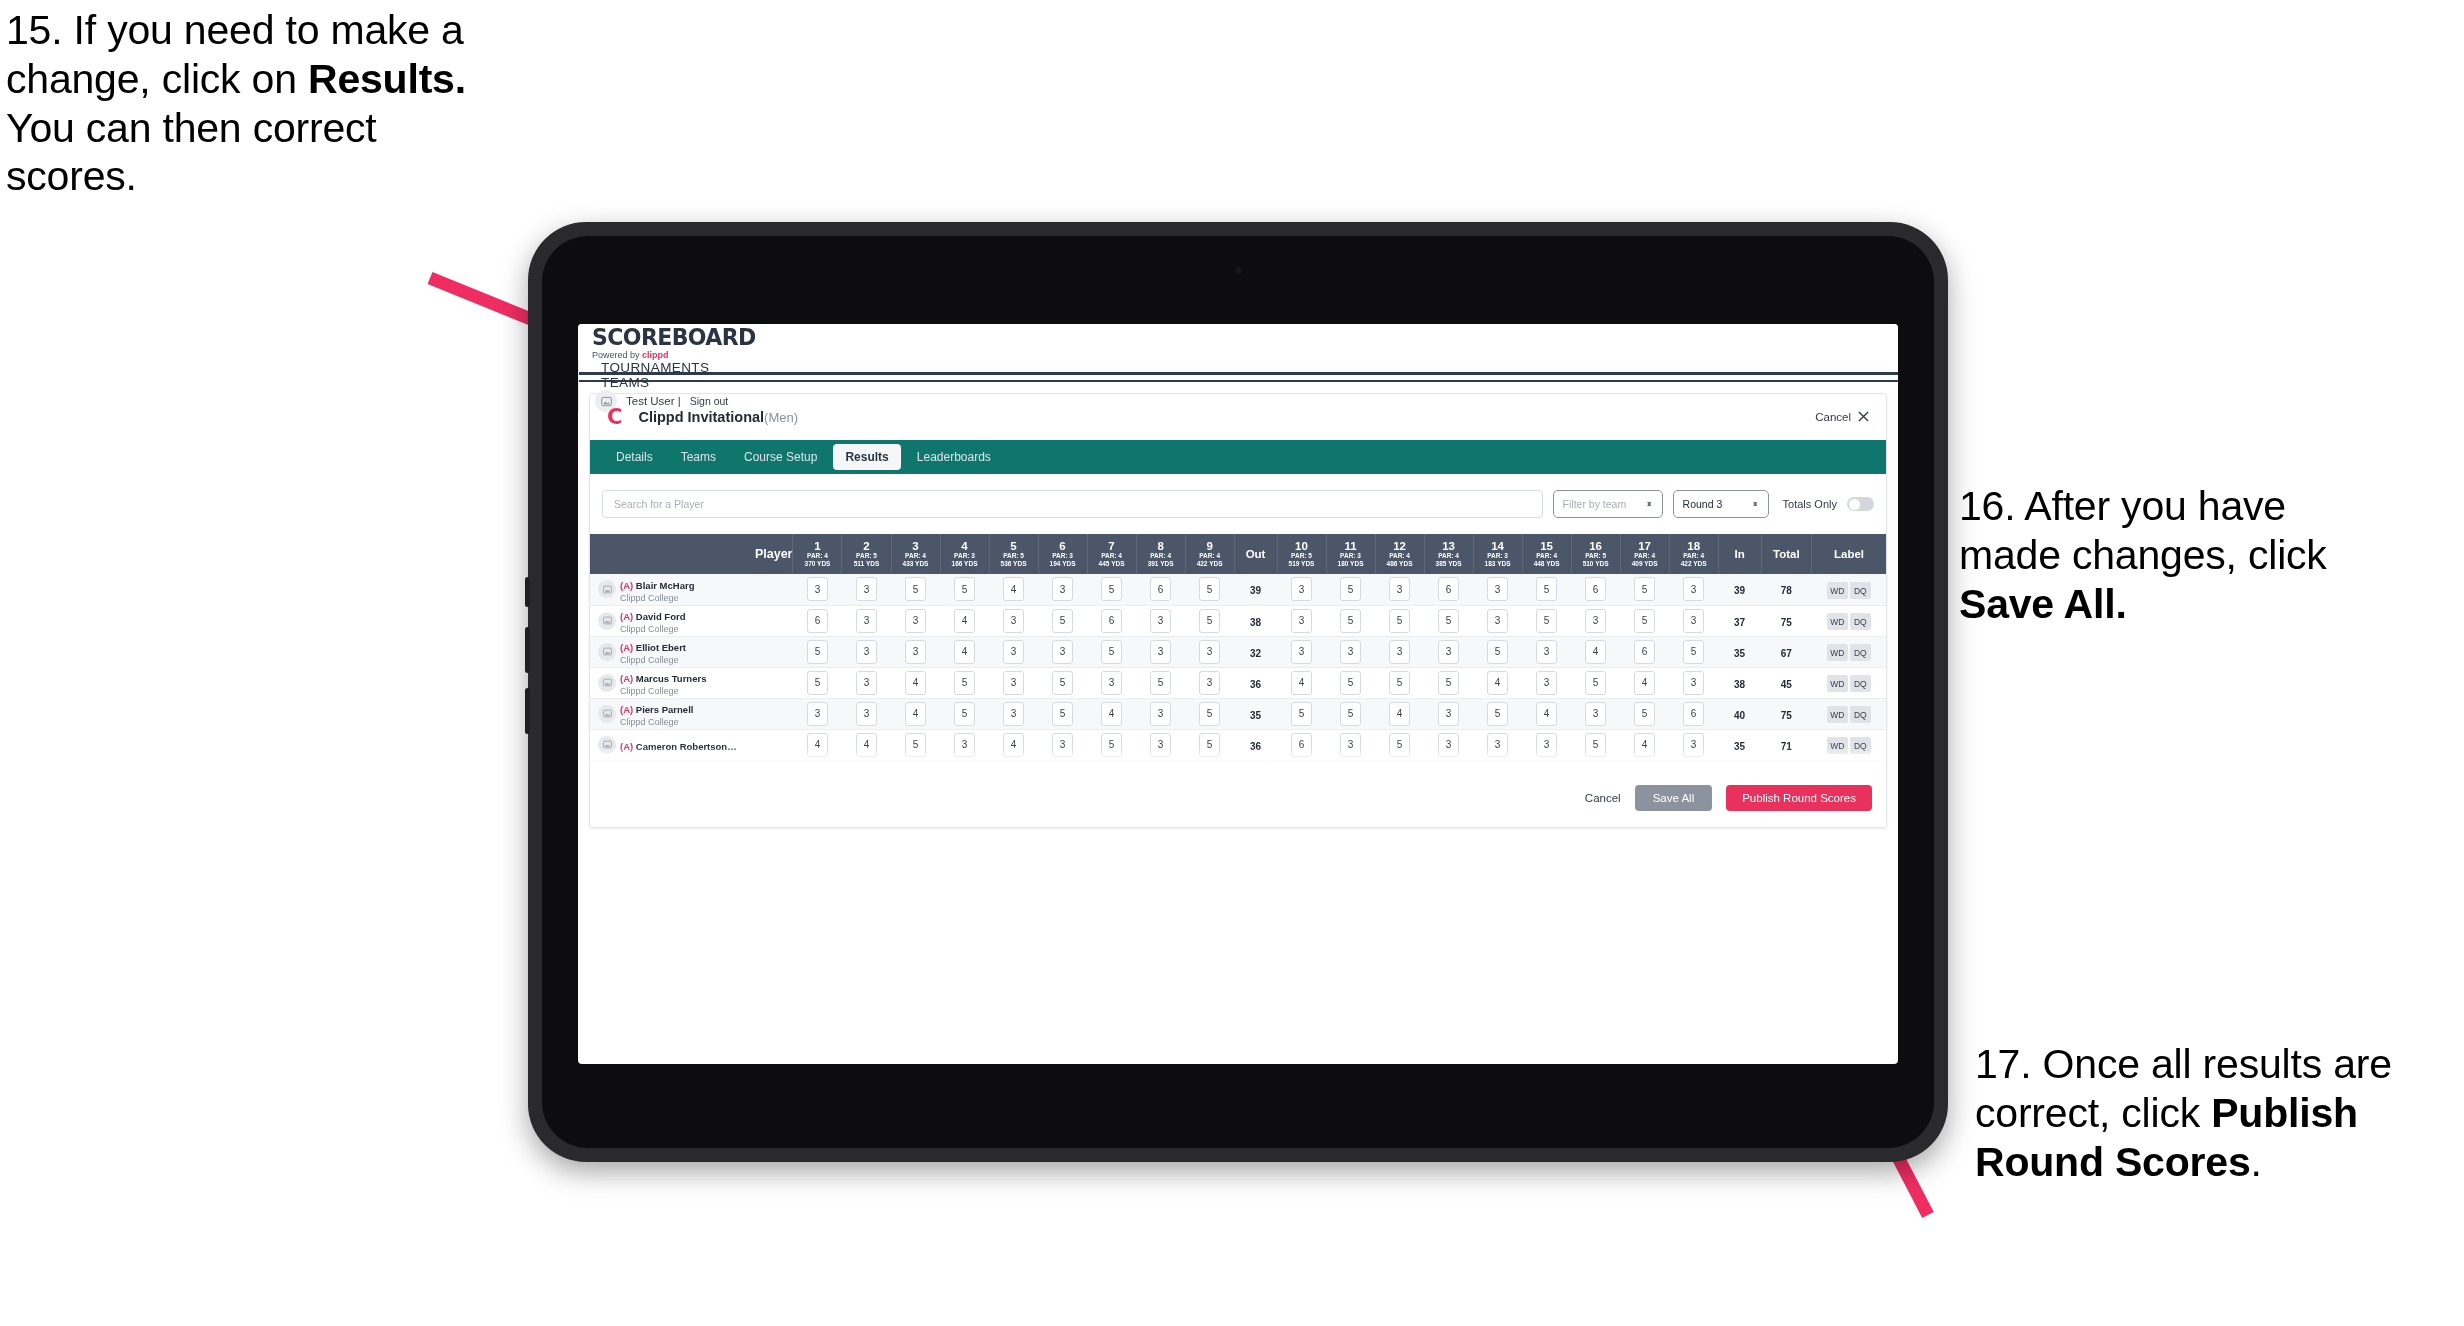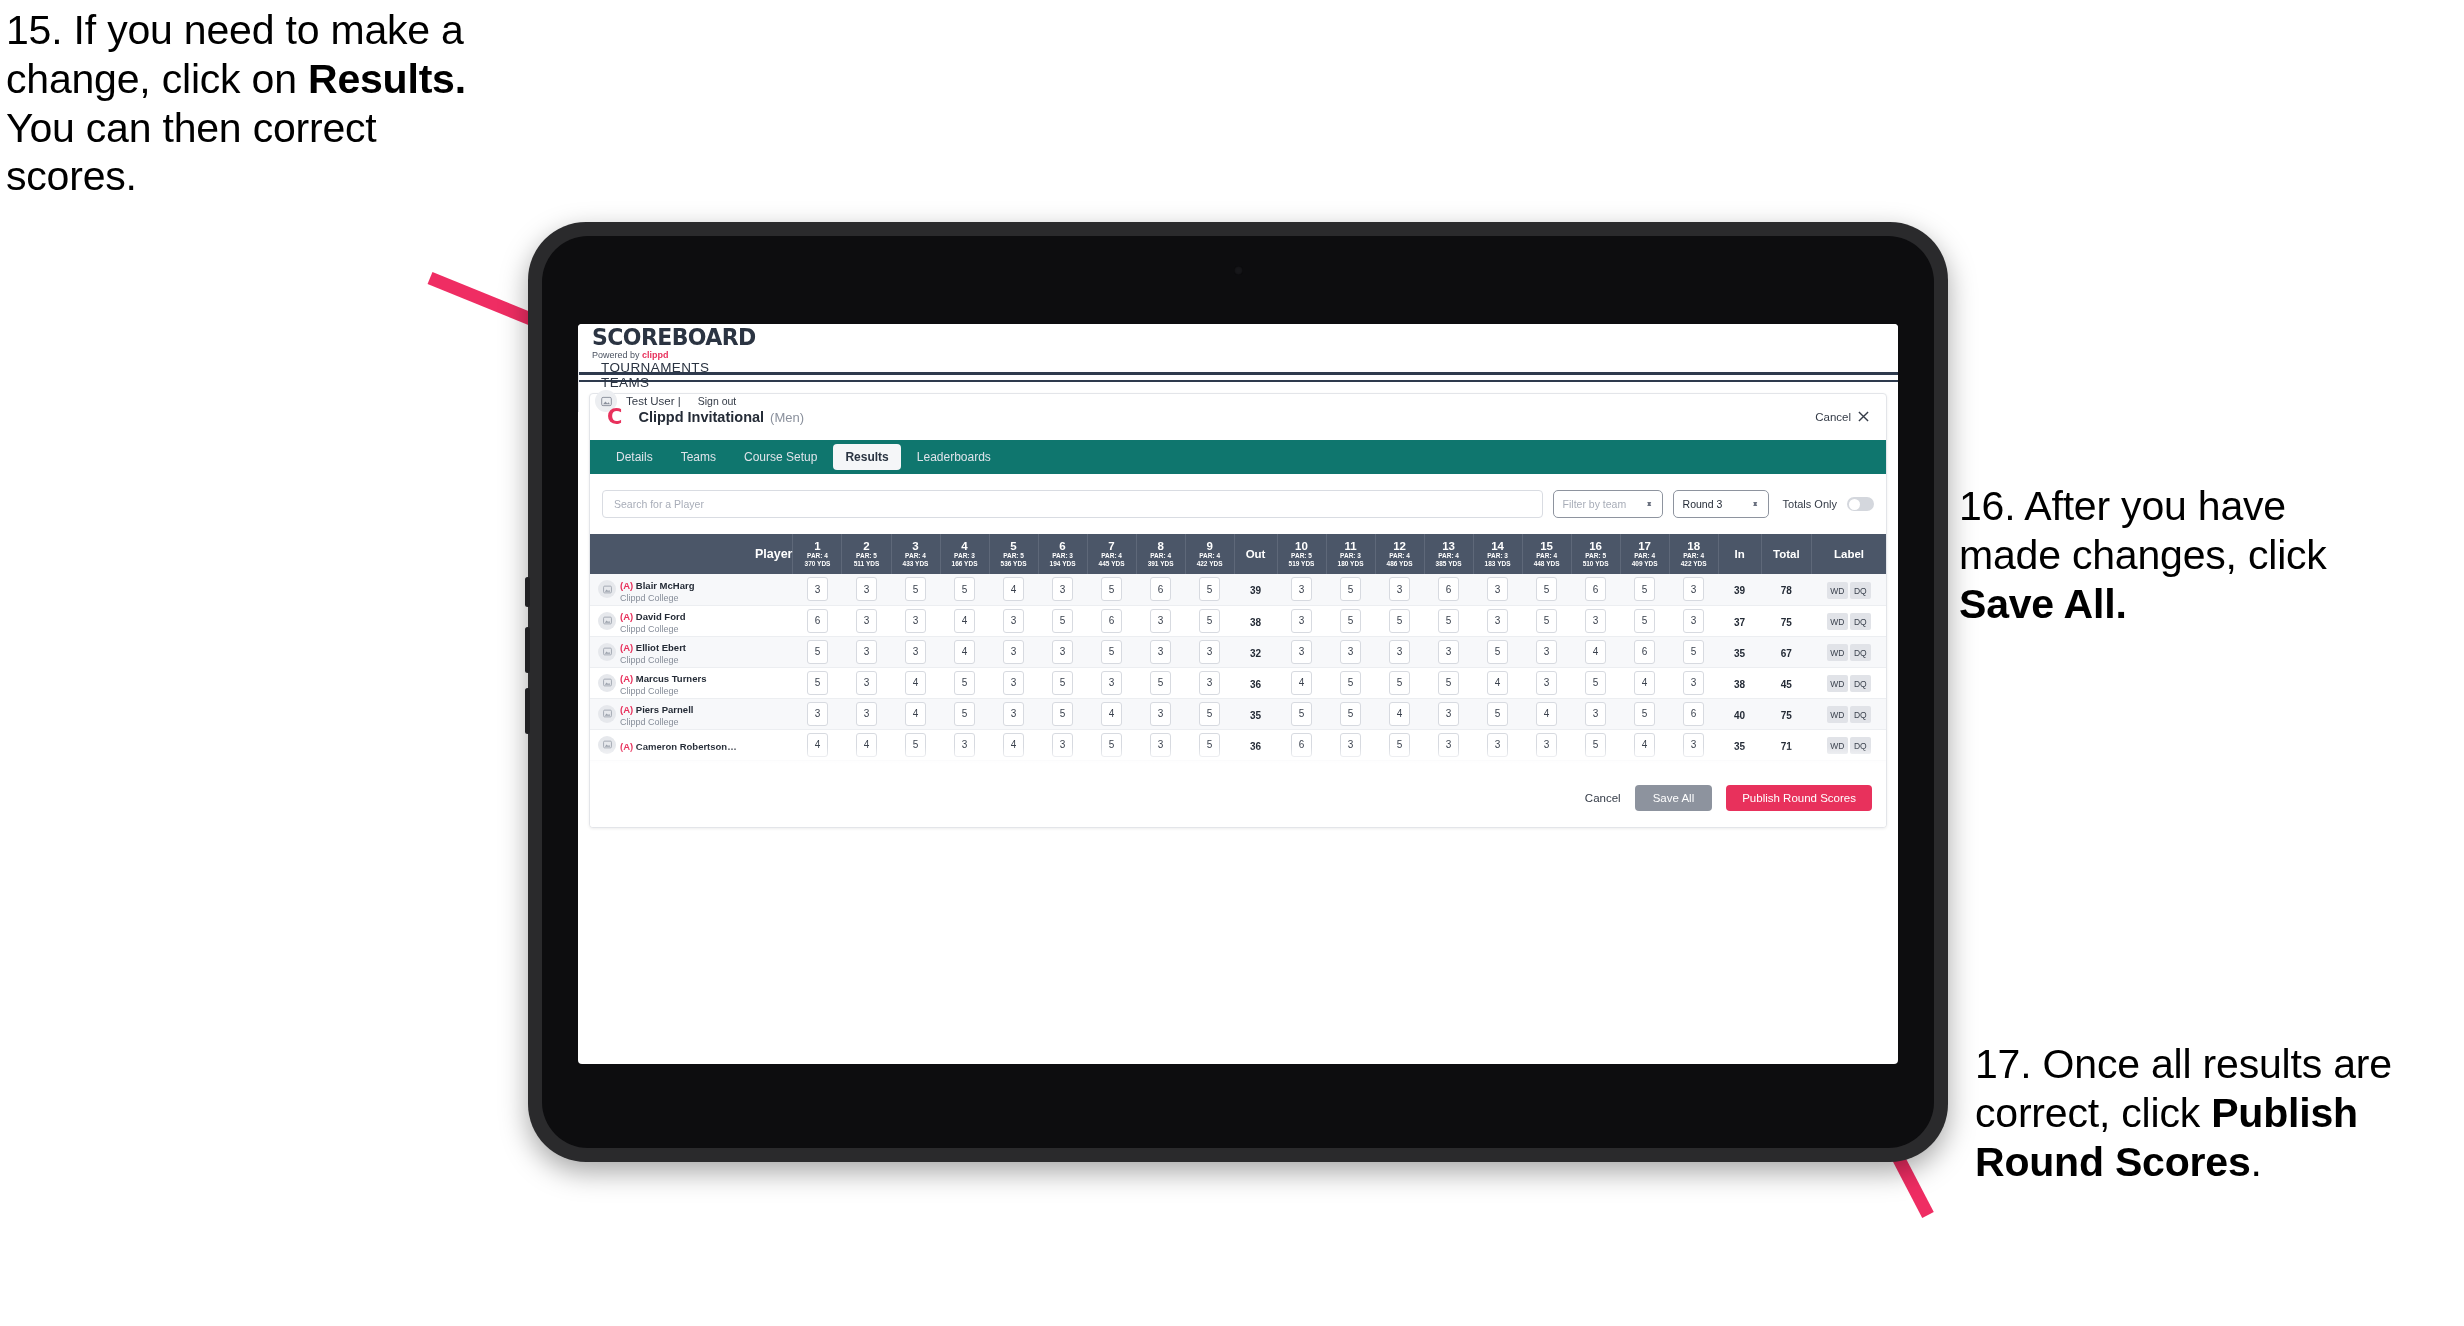--- a/index.html
+++ b/index.html
@@ -42,29 +42,29 @@
   .logo-sub i{color:#e8315c;font-style:normal;font-weight:700;}
   .navtab{display:flex;align-items:center;padding:0 22px;font-size:13.5px;color:#2b3442;
     letter-spacing:.4px;border-left:1px solid #e6e8ec;}
   .navtab.active{box-shadow:inset 0 -3px 0 #2e3a4d;}
   #nav-spacer{flex:1;border-left:1px solid #e6e8ec;}
   #user-area{display:flex;align-items:center;gap:9px;padding:0 16px;border-left:1px solid #e6e8ec;}
   .avatar{width:22px;height:22px;border-radius:50%;background:#eceef1;display:flex;align-items:center;
     justify-content:center;}
   .avatar svg{width:11px;height:11px;}
   #user-name{font-size:11.5px;color:#343b47;}
-  #sign-out{font-size:10.5px;color:#343b47;margin-left:8px;}
+  #sign-out{font-size:10.5px;color:#343b47;margin-left:0;}
 
   
   #card{margin:11px 11px 0 11px;background:#fff;border:1px solid #e3e5e9;border-radius:4px;
     box-shadow:0 1px 3px rgba(0,0,0,.07);overflow:hidden;}
   #card-head{height:46px;display:flex;align-items:center;padding:0 17px;}
   #c-mark{font-size:21px;font-weight:800;color:#e8315c;font-family:"DejaVu Sans",sans-serif;}
   #tourn-title{font-size:14.5px;font-weight:600;color:#242b36;margin-left:16px;}
-  #tourn-gender{font-size:13px;color:#8a909c;margin-left:6px;}
+  #tourn-gender{font-size:13px;color:#8a909c;}
   #card-head-sp{flex:1;}
   #cancel-x{font-size:11.5px;color:#343b47;display:flex;align-items:center;gap:7px;}
 
   #subtabs{background:#0f766e;height:34px;display:flex;align-items:center;padding:0 14px;gap:4px;}
   .subtab{font-size:12px;color:#dfe3ea;padding:6px 12px;border-radius:4px;}
   .subtab.active{background:#f5f6f8;color:#2b3442;font-weight:600;}
 
   #filterbar{height:60px;display:flex;align-items:center;padding:0 12px;gap:10px;background:#fff;}
   #search-input{flex:1;height:26px;border:1px solid #d9dce2;border-radius:4px;background:#fff;
     display:flex;align-items:center;padding:0 11px;font-size:10.5px;color:#a8adb8;}

